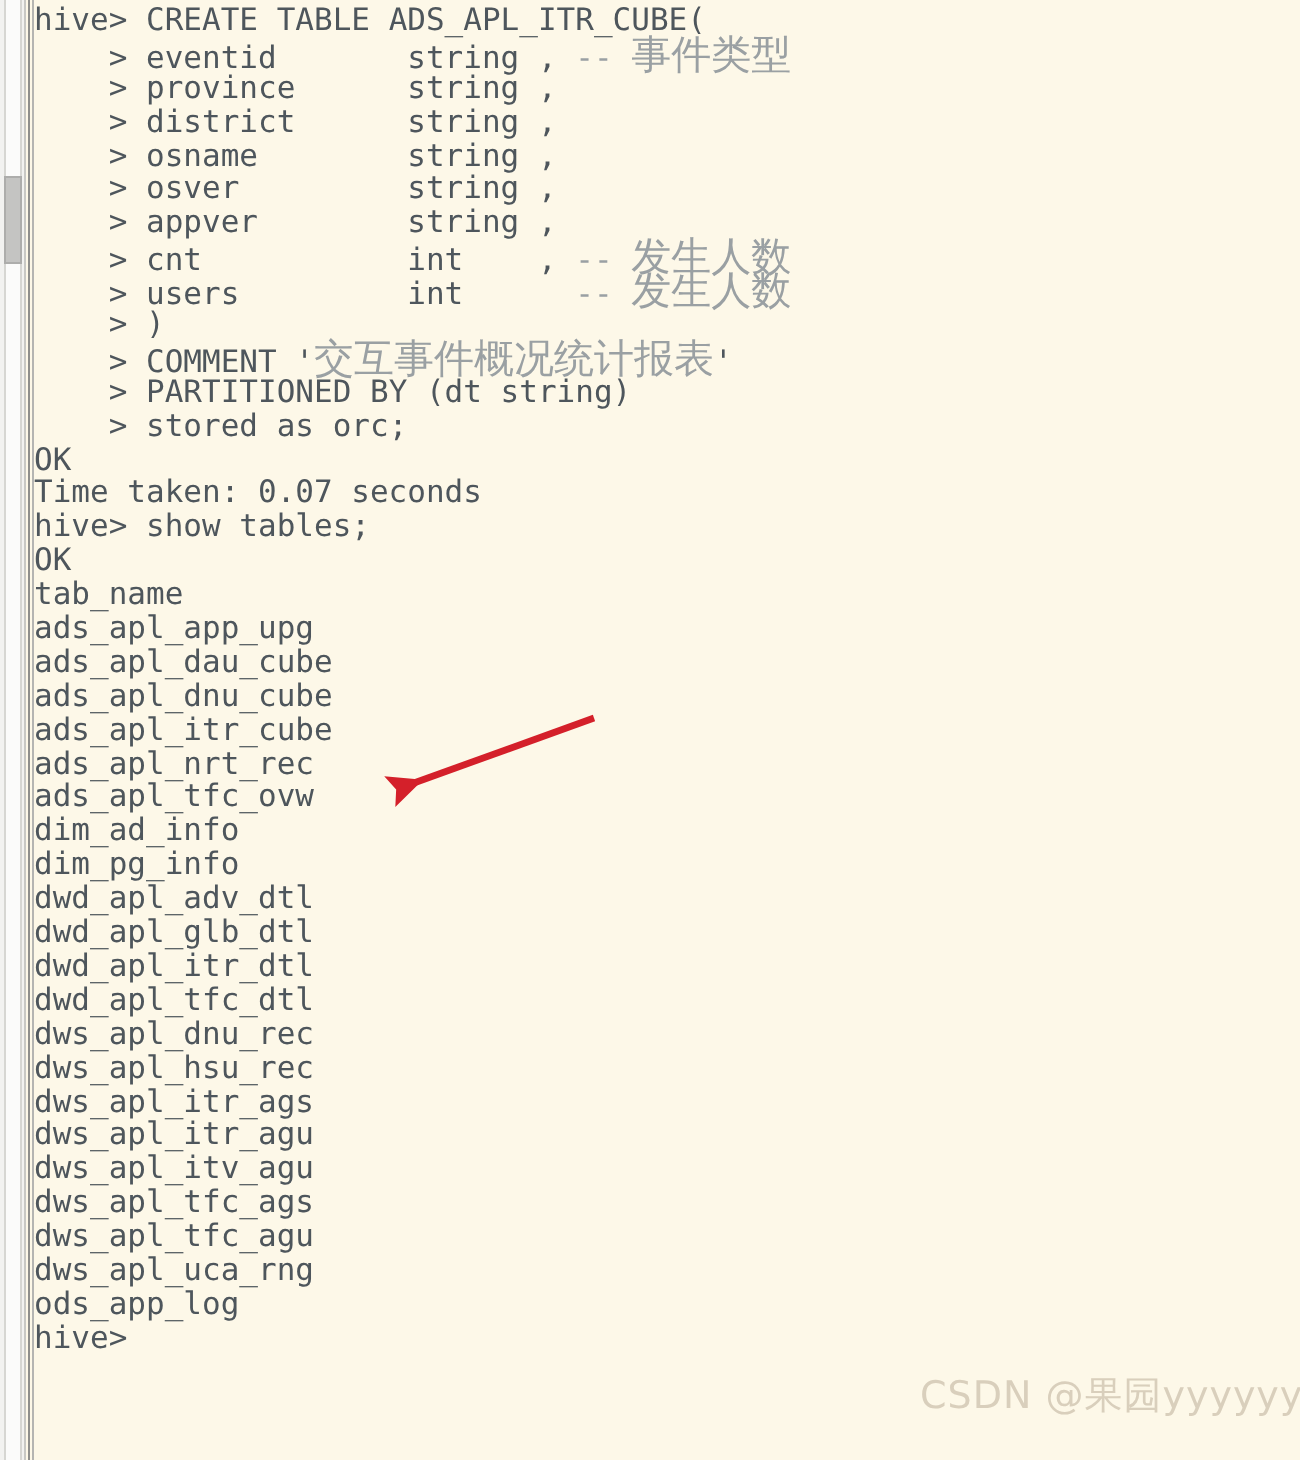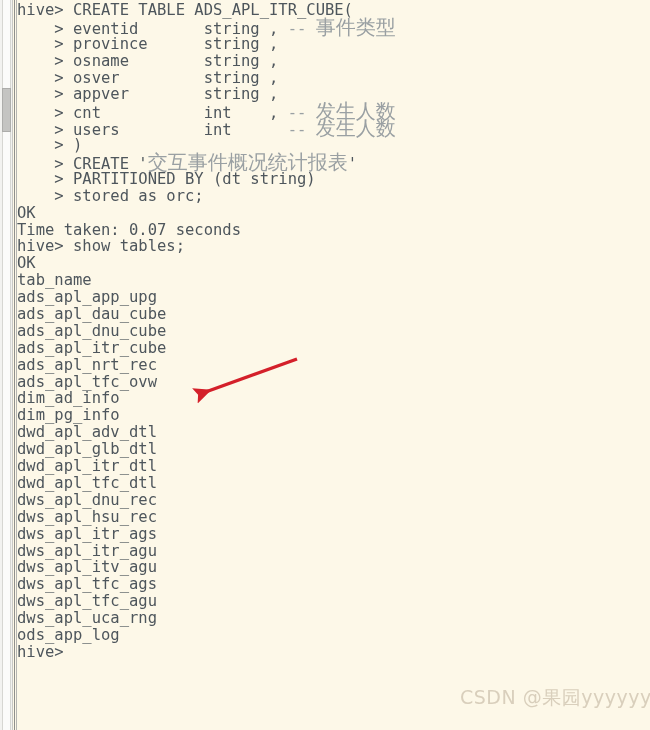--- a/index.html
+++ b/index.html
@@ -135,27 +135,28 @@
     <div id="scrollbar-track"></div>
     <div id="scrollbar-thumb" style="top: 88px; height: 44px;"></div>
   </div>
   <div id="frame-line-a"></div>
   <div id="frame-line-b"></div>
 
   <div id="console">
       <div class="line"><span>hive&gt; </span><span>CREATE TABLE ADS_APL_ITR_CUBE(</span></div>
       <div class="line"><span>    &gt; </span><span>eventid       string , </span><span class="cmt">-- </span><span class="cn">事件类型</span></div>
       <div class="line"><span>    &gt; </span><span>province      string ,</span></div>
+      <div class="line"><span>    &gt; </span><span>district      string ,</span></div>
       <div class="line"><span>    &gt; </span><span>osname        string ,</span></div>
       <div class="line"><span>    &gt; </span><span>osver         string ,</span></div>
       <div class="line"><span>    &gt; </span><span>appver        string ,</span></div>
       <div class="line"><span>    &gt; </span><span>cnt           int    , </span><span class="cmt">-- </span><span class="cn">发生人数</span></div>
       <div class="line"><span>    &gt; </span><span>users         int      </span><span class="cmt">-- </span><span class="cn">发生人数</span></div>
       <div class="line"><span>    &gt; </span><span>)</span></div>
-      <div class="line"><span>    &gt; </span><span>CREATE '</span><span class="cn">交互事件概况统计报表</span><span>'</span></div>
+      <div class="line"><span>    &gt; </span><span>COMMENT '</span><span class="cn">交互事件概况统计报表</span><span>'</span></div>
       <div class="line"><span>    &gt; </span><span>PARTITIONED BY (dt string)</span></div>
       <div class="line"><span>    &gt; </span><span>stored as orc;</span></div>
       <div class="line"><span>OK</span></div>
       <div class="line"><span>Time taken: 0.07 seconds</span></div>
       <div class="line"><span>hive&gt; </span><span>show tables;</span></div>
       <div class="line"><span>OK</span></div>
       <div class="line"><span>tab_name</span></div>
       <div class="line"><span>ads_apl_app_upg</span></div>
       <div class="line"><span>ads_apl_dau_cube</span></div>
       <div class="line"><span>ads_apl_dnu_cube</span></div>

